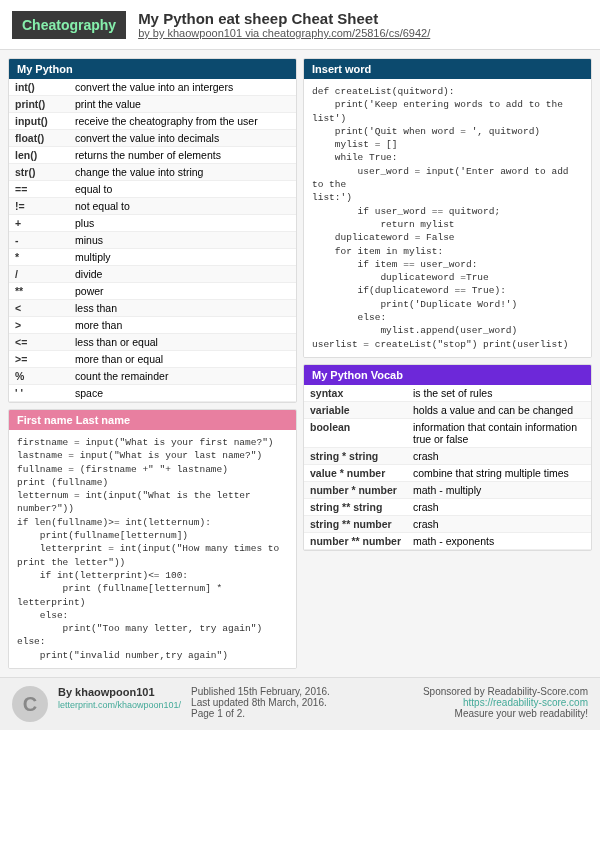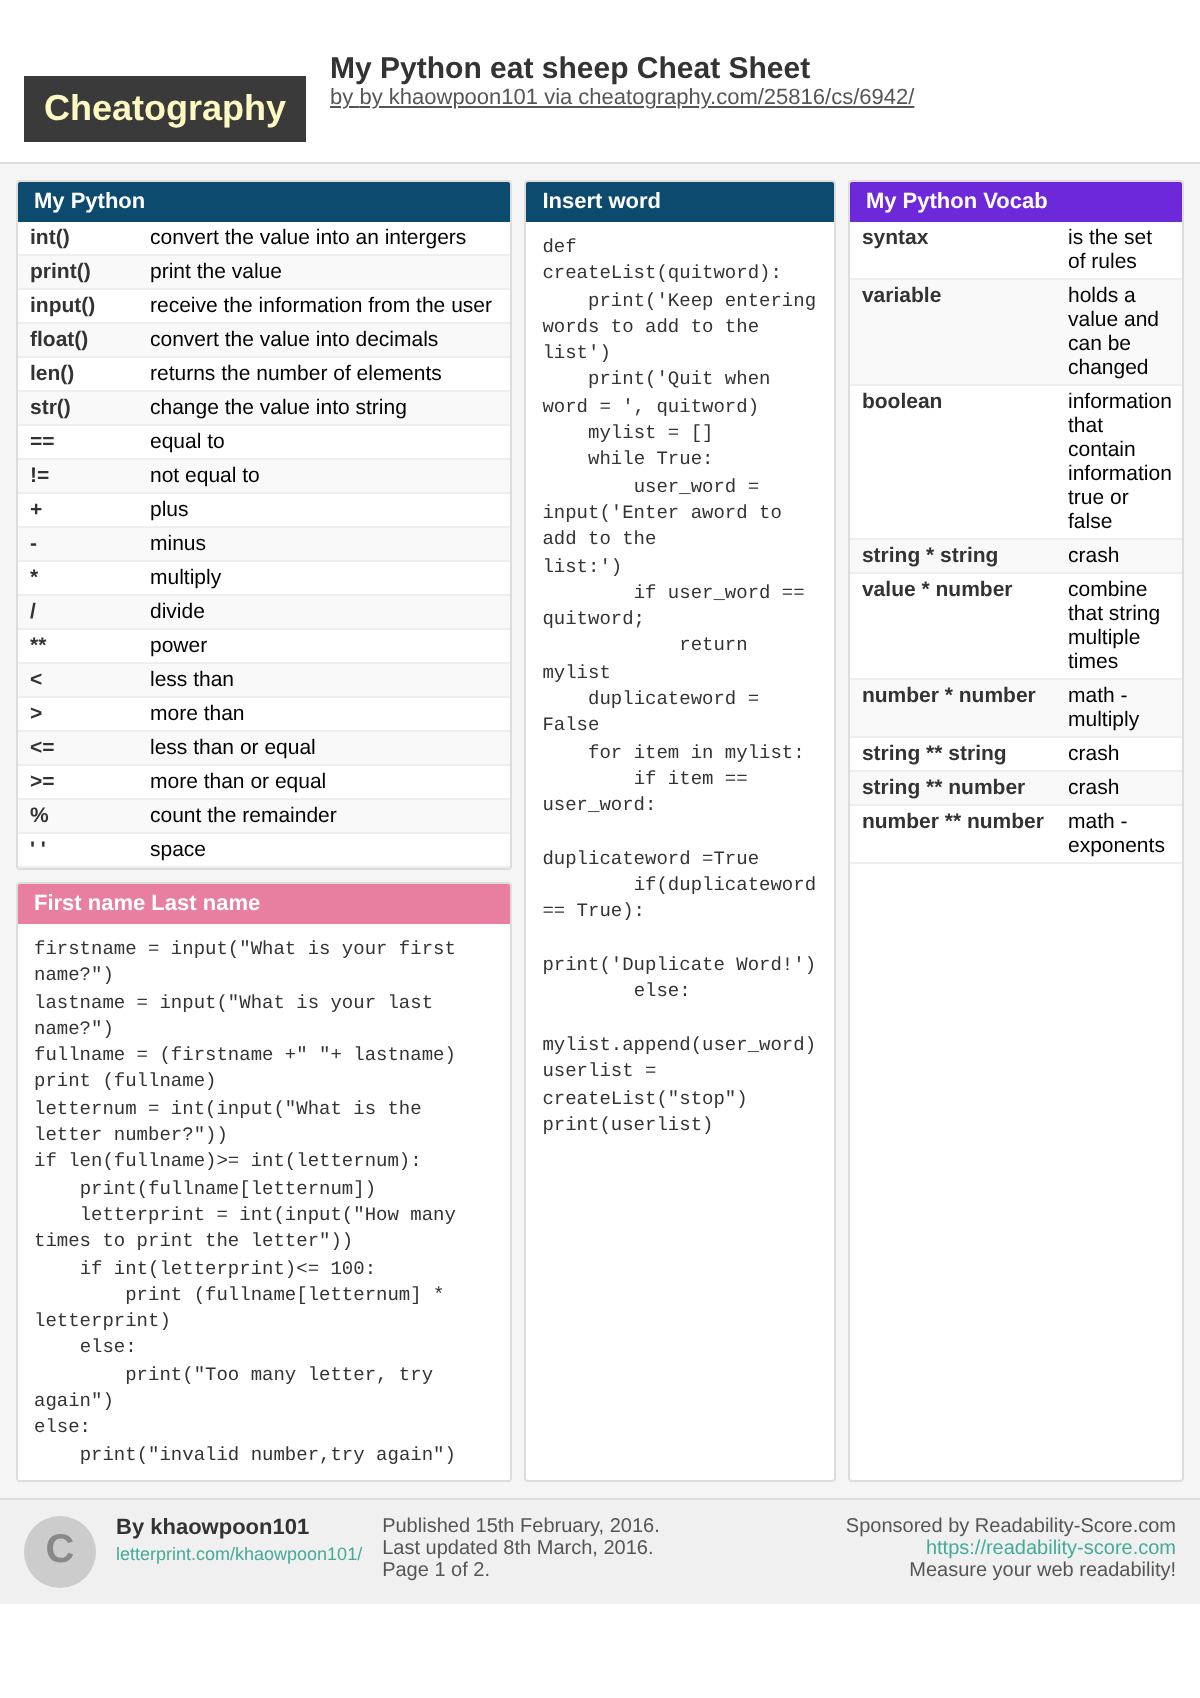--- a/index.html
+++ b/index.html
@@ -14,27 +14,26 @@
     
     .header {
       display: flex;
       align-items: center;
       padding: 10px 12px;
       background: #fff;
       border-bottom: 1px solid #ddd;
     }
     .logo-box {
       background: #3a3a3a;
-      color: #fef9c3;
-      font-size: 18px;
+      color: #86efac;
+      font-size: 14px;
       font-weight: bold;
       padding: 6px 10px;
       margin-right: 12px;
       white-space: nowrap;
-      margin-top: 28px;
     }
     .header-title {
       display: flex;
       flex-direction: column;
     }
     .header-title .main-title {
       font-size: 15px;
       font-weight: bold;
       color: #333;
     }
@@ -54,20 +53,21 @@
     .left-col {
       flex: 1;
       margin-right: 6px;
       display: flex;
       flex-direction: column;
       gap: 6px;
     }
     .right-col {
       flex: 1;
       display: flex;
+      flex-direction: column;
       gap: 6px;
     }
 
     
     .section {
       background: #fff;
       border: 1px solid #ddd;
       border-radius: 2px;
       overflow: hidden;
     }
@@ -200,21 +200,21 @@
             <tr>
               <td>int()</td>
               <td>convert the value into an intergers</td>
             </tr>
             <tr>
               <td>print()</td>
               <td>print the value</td>
             </tr>
             <tr>
               <td>input()</td>
-              <td>receive the information from the user</td>
+              <td>receive the cheatography from the user</td>
             </tr>
             <tr>
               <td>float()</td>
               <td>convert the value into decimals</td>
             </tr>
             <tr>
               <td>len()</td>
               <td>returns the number of elements</td>
             </tr>
             <tr>

